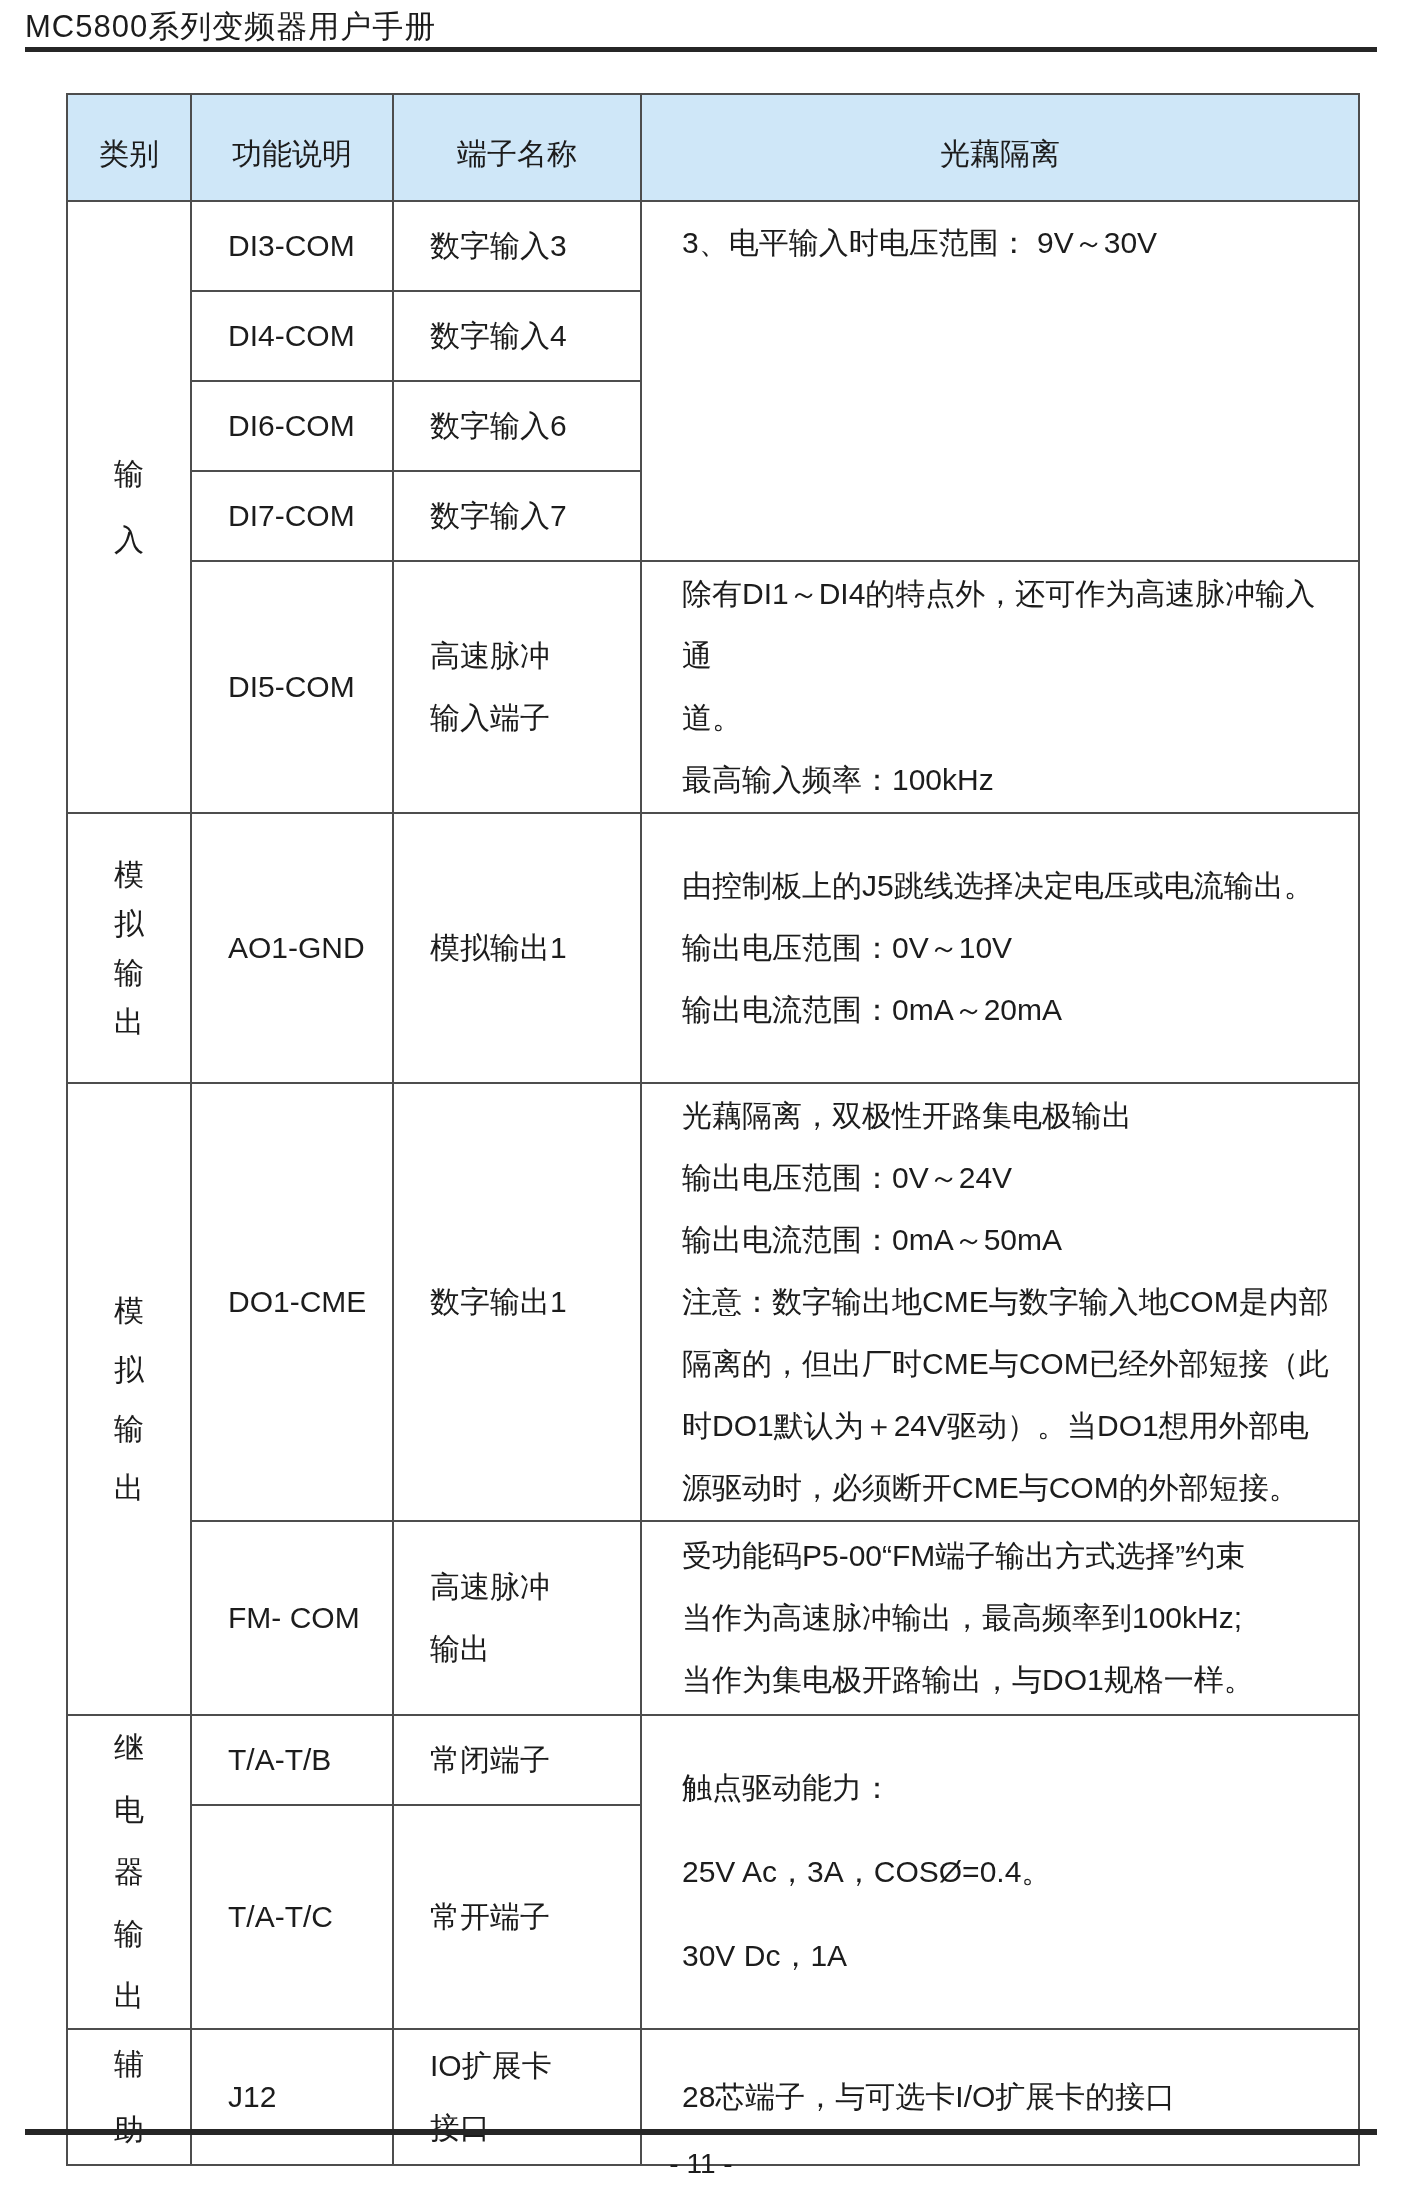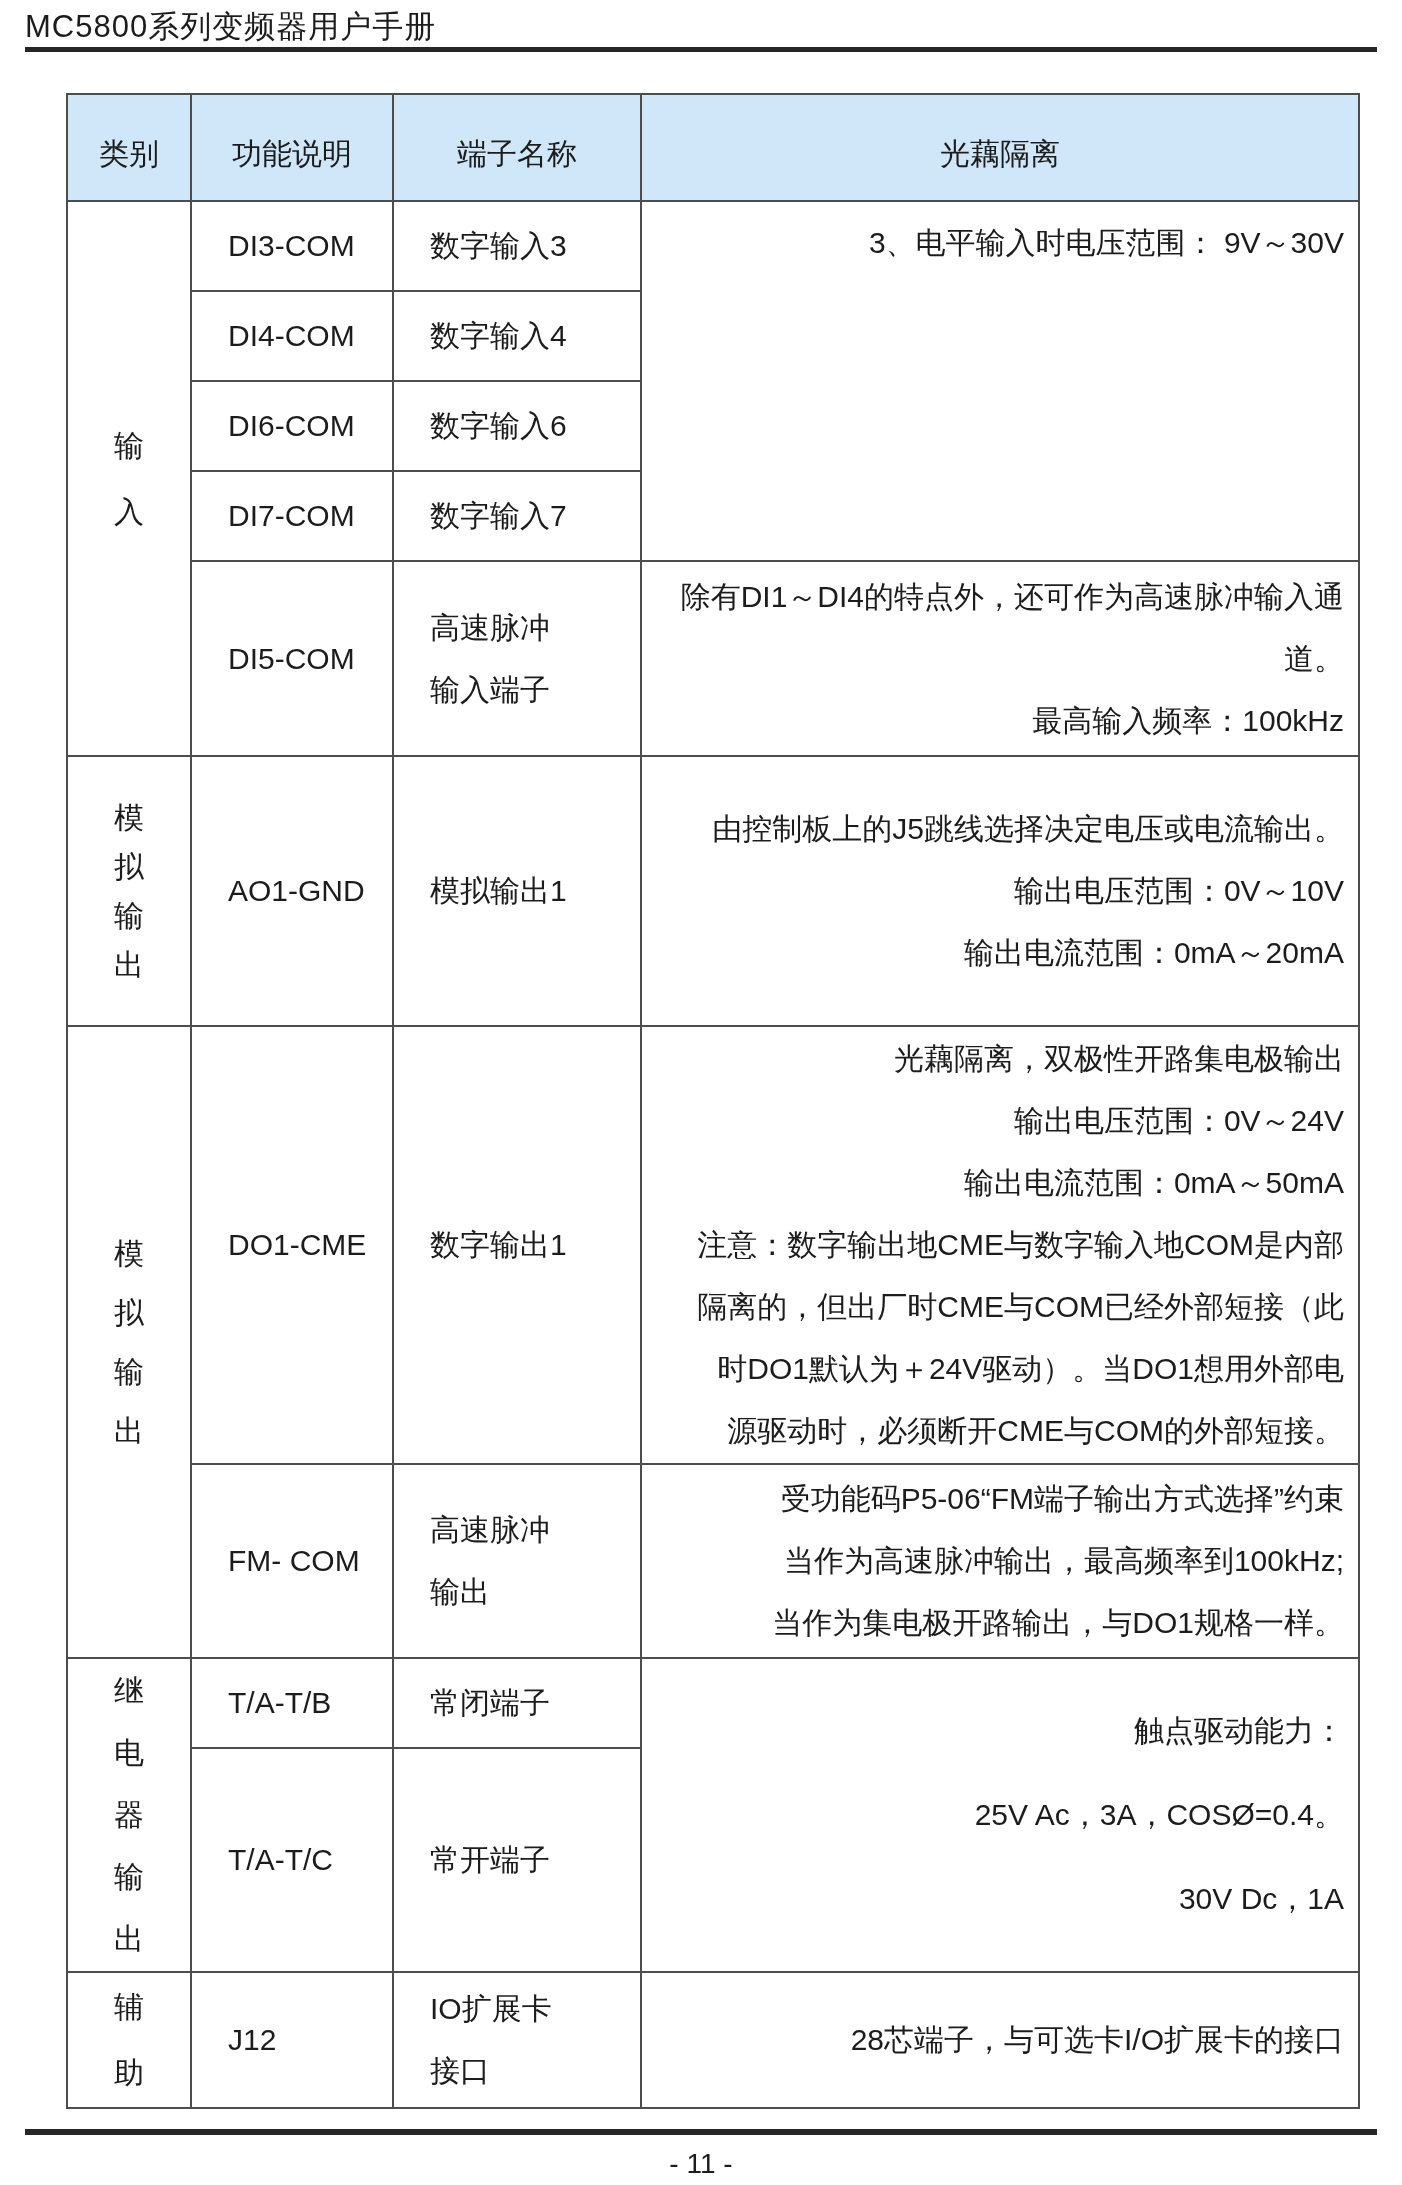--- a/index.html
+++ b/index.html
@@ -43,22 +43,22 @@
   }
   .lh66{line-height:66px;}
   .lh59{line-height:59px;}
   .lh49{line-height:49px;}
   .lh62v{line-height:62px;}
   td.sym,td.tname{
     text-align:left;vertical-align:middle;
     white-space:pre-line;line-height:62px;padding-left:36px;
   }
   td.func{
-    text-align:right;vertical-align:middle;
-    padding-left:30px;padding-right:14px;
+    text-align:left;vertical-align:middle;
+    padding-left:40px;padding-right:14px;
     white-space:pre-line;line-height:62px;
   }
   td.func-top{
     vertical-align:top;padding-top:10px;
   }
   td.func-relay{
     line-height:84px;
   }
   .footer-rule{
     position:absolute;left:25px;top:2129px;width:1352px;height:6px;
@@ -139,21 +139,21 @@
 输出电流范围：0mA～50mA
 注意：数字输出地CME与数字输入地COM是内部
 隔离的，但出厂时CME与COM已经外部短接（此
 时DO1默认为＋24V驱动）。当DO1想用外部电
 源驱动时，必须断开CME与COM的外部短接。</td>
   </tr>
   <tr style="height:194px">
     <td class="sym">FM- COM</td>
     <td class="tname">高速脉冲
 输出</td>
-    <td class="func">受功能码P5-06“FM端子输出方式选择”约束
+    <td class="func">受功能码P5-00“FM端子输出方式选择”约束
 当作为高速脉冲输出，最高频率到100kHz;
 当作为集电极开路输出，与DO1规格一样。</td>
   </tr>
   <tr style="height:88px">
     <td class="group lh62v" rowspan="2">继
 电
 器
 输
 出</td>
     <td class="sym">T/A-T/B</td>

